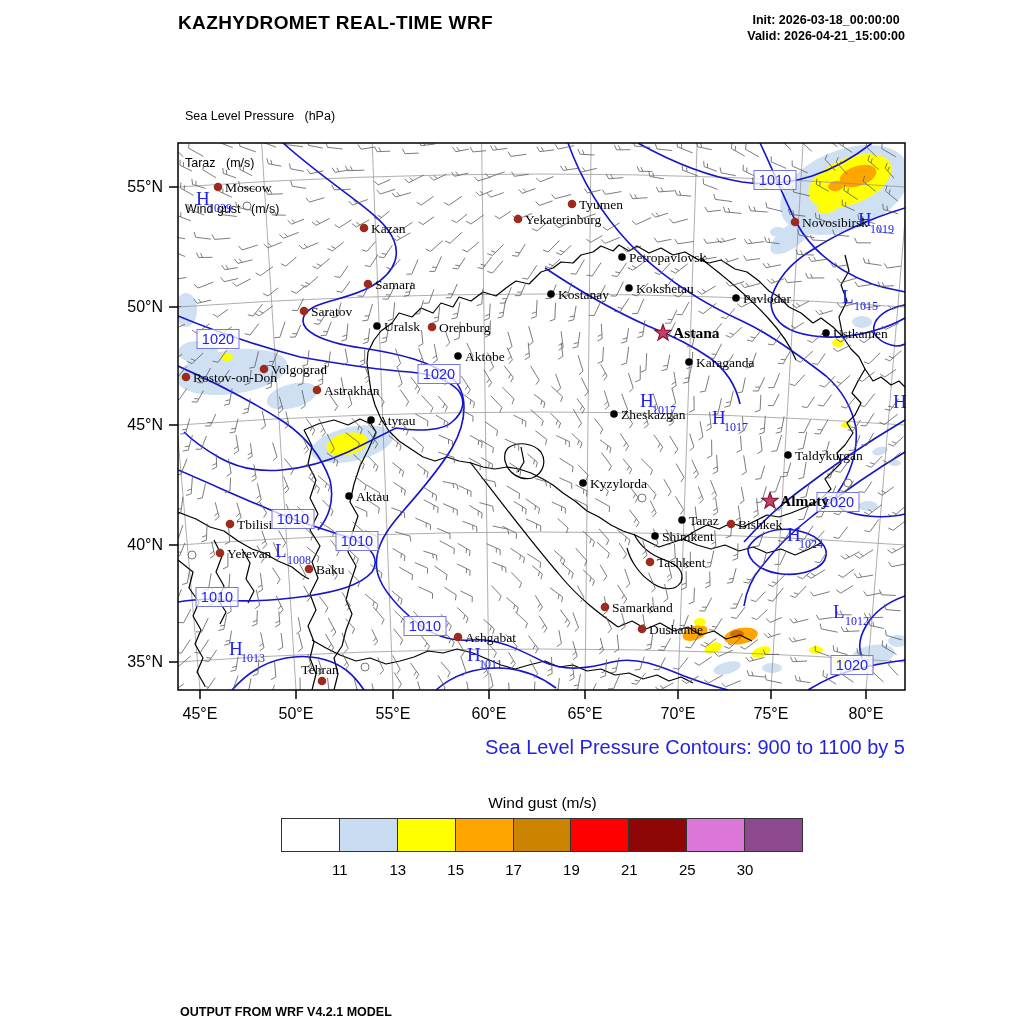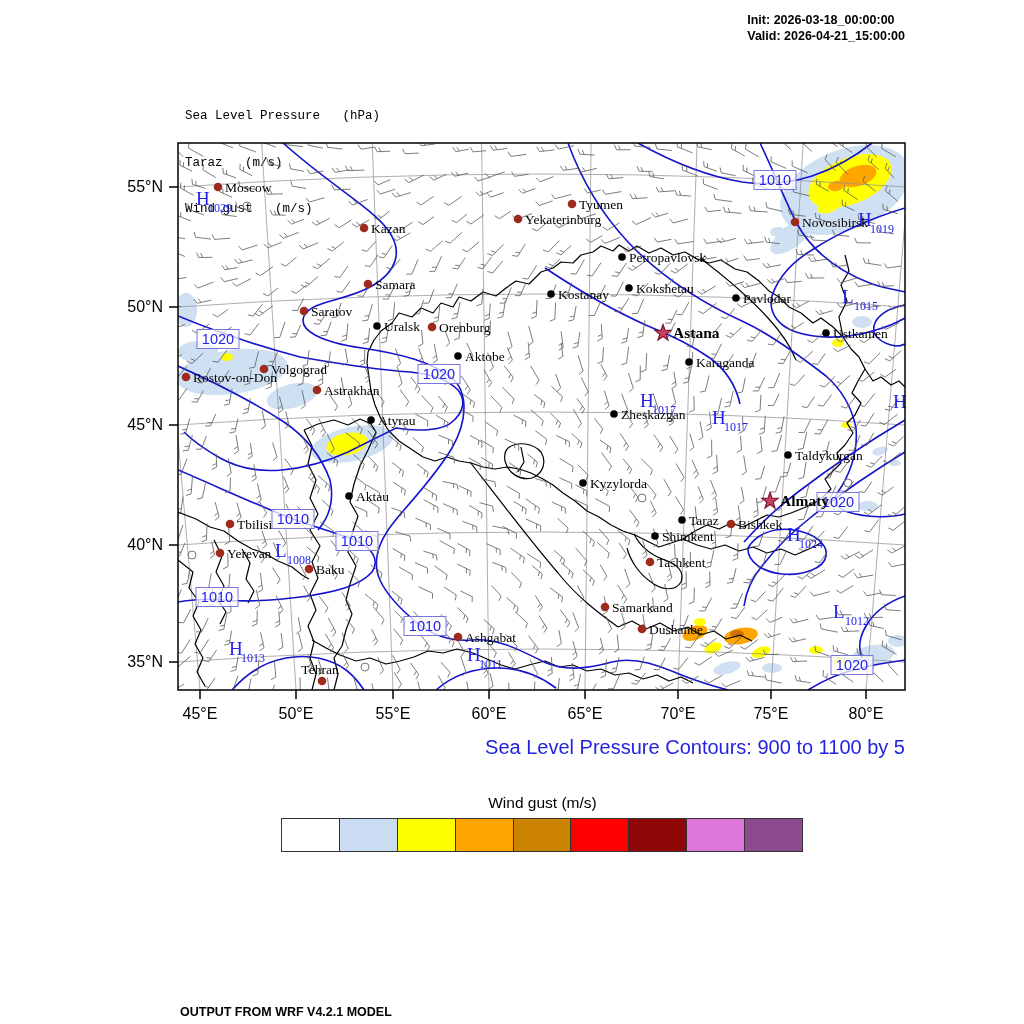--- a/index.html
+++ b/index.html
@@ -1,33 +1,34 @@
 <!DOCTYPE html>
 <html><head>
 <meta charset="utf-8">
 <style>
   html,body{margin:0;padding:0;background:#fff;}
   .page{position:relative;width:1024px;height:1024px;background:#ffffff;overflow:hidden;
         font-family:"Liberation Sans",sans-serif;color:#000;}
   .title{position:absolute;left:178px;top:12px;font-size:19px;font-weight:bold;letter-spacing:.4px;}
-  .times{position:absolute;right:119px;top:12px;text-align:left;font-size:12.5px;font-weight:bold;line-height:16px;}
-  .legend{position:absolute;left:185px;top:78px;font-size:12.5px;line-height:15.5px;white-space:pre;font-family:Liberation Mono, monospace;}
+  .times{position:absolute;right:119px;top:12px;text-align:center;font-size:12.5px;font-weight:bold;line-height:16px;}
+  .legend{position:absolute;left:185px;top:78px;font-size:12.5px;line-height:15.5px;white-space:pre;}
   #map-svg{position:absolute;left:0;top:0;}
   .caption{position:absolute;right:119px;top:736px;font-size:20px;color:#2323e0;}
   .cb-title{position:absolute;left:282px;top:794px;width:521px;text-align:center;font-size:15.5px;}
   #colorbar{position:absolute;left:282px;top:818px;width:521px;height:34px;display:flex;}
   .cb-cell{flex:1;border:1px solid #333;margin-left:-1px;box-sizing:border-box;}
   #cb-labels{position:absolute;left:282px;top:861px;width:521px;height:20px;font-size:15px;}
   #cb-labels span{position:absolute;transform:translateX(-50%);}
   .footer{position:absolute;left:180px;top:972px;font-size:12.5px;font-weight:bold;line-height:16px;white-space:pre;}
 </style>
 </head>
 <body>
 
 <div class="page">
+  <div class="title">KAZHYDROMET REAL-TIME WRF</div>
   <div class="times">
     <div>Init: 2026-03-18_00:00:00</div>
     <div>Valid: 2026-04-21_15:00:00</div>
   </div>
   <div class="legend">
     <div>Sea Level Pressure   (hPa)</div>
     <div>Taraz   (m/s)</div>
     <div>Wind gust   (m/s)</div>
   </div>
 
@@ -2286,18 +2287,28 @@
       <div class="cb-cell" style="background: rgb(255, 255, 255);"></div>
       <div class="cb-cell" style="background: rgb(201, 220, 242);"></div>
       <div class="cb-cell" style="background: rgb(255, 255, 0);"></div>
       <div class="cb-cell" style="background: rgb(255, 165, 0);"></div>
       <div class="cb-cell" style="background: rgb(204, 132, 0);"></div>
       <div class="cb-cell" style="background: rgb(255, 0, 0);"></div>
       <div class="cb-cell" style="background: rgb(143, 6, 6);"></div>
       <div class="cb-cell" style="background: rgb(218, 119, 216);"></div>
       <div class="cb-cell" style="background: rgb(141, 74, 143);"></div>
     </div>
+  <div id="cb-labels">
+      <span style="left: 57.8889px;">11</span>
+      <span style="left: 115.778px;">13</span>
+      <span style="left: 173.667px;">15</span>
+      <span style="left: 231.556px;">17</span>
+      <span style="left: 289.444px;">19</span>
+      <span style="left: 347.333px;">21</span>
+      <span style="left: 405.222px;">25</span>
+      <span style="left: 463.111px;">30</span>
+    </div>
 
   <div class="footer">
     <div>OUTPUT FROM WRF V4.2.1 MODEL</div>
     
   </div>
 </div>
 
 </body></html>

